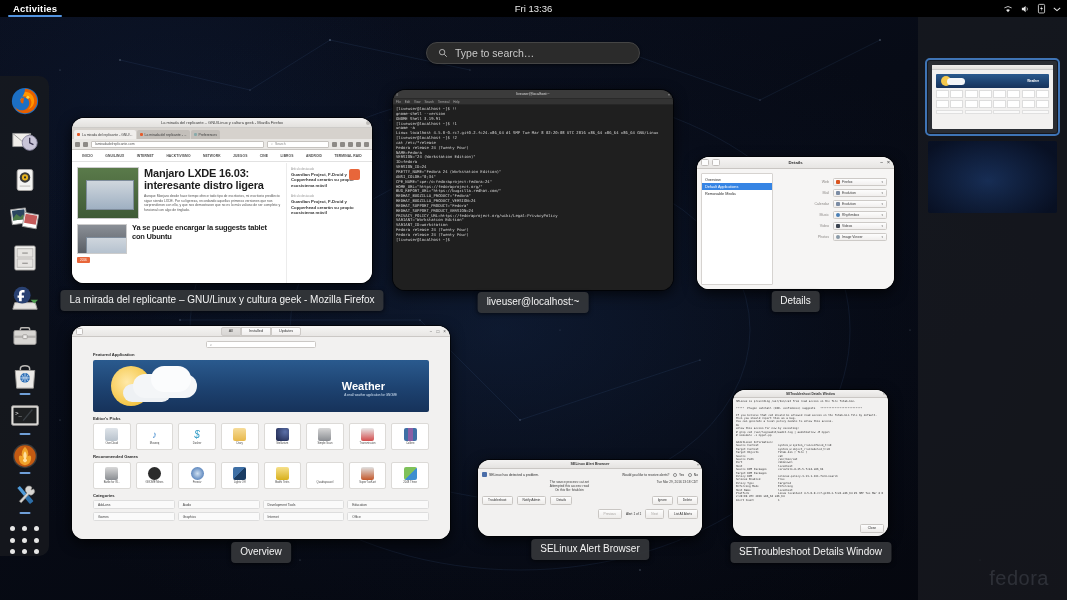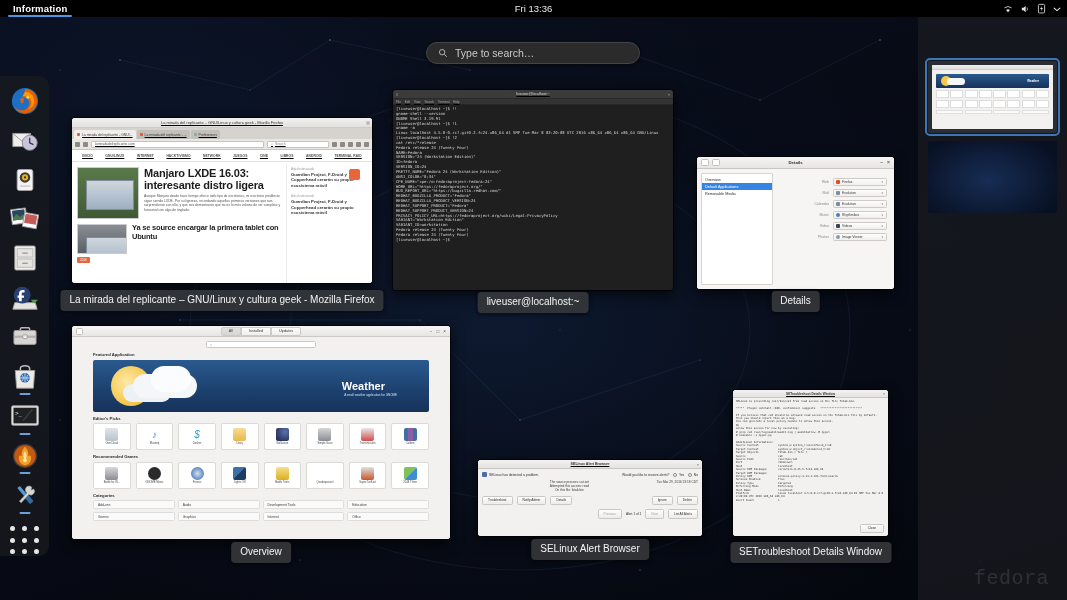--- a/index.html
+++ b/index.html
@@ -83,23 +83,23 @@
   }
   .appgrid { width:34px; height:34px; display:grid;
     grid-template-columns:repeat(3,1fr); grid-template-rows:repeat(3,1fr);
     gap:3px; place-items:center; margin-top:6px; }
   .appgrid i { width:5px; height:5px; background:#e6e6e6; border-radius:50%; display:block;}
 
   
   .win { position:absolute; z-index:20; }
   .win .frame {
     width:100%; height:100%; overflow:hidden;
-    border-radius:3px;
+    border-radius:12px;
     box-shadow: 0 4px 14px rgba(0,0,0,0.75), 0 0 0 1px rgba(0,0,0,0.6);
-    background:#fff; position:relative;text-decoration:underline;
+    background:#fff; position:relative;
   }
   .wlabel {
     position:absolute; left:50%; transform:translateX(-50%);
     background:rgba(52,54,58,0.92);
     color:#f4f4f4; font-size:10px; line-height:1;
     padding:5px 9px 6px; border-radius:4px; white-space:nowrap;
     box-shadow:0 1px 4px rgba(0,0,0,0.6);
     z-index:30;
   }
 
@@ -258,21 +258,21 @@
   .wsbar{ position:absolute; right:0; top:17px; width:149px; height:583px;
           background:rgba(26,28,33,0.72); z-index:40; padding:44px 10px 0;}
   .wsthumb{ width:129px; height:72px; border-radius:2px; margin-bottom:8px;
             position:relative; overflow:hidden; background:#2a2d33;}
   .wsthumb.active{ outline:2px solid #3f74b5; outline-offset:1px; }
   .ws-sw{ position:absolute; inset:4px; background:#f2f1f0; border-radius:1px; overflow:hidden;}
   .ws-desktop{ background:
       radial-gradient(ellipse 110px 70px at 60px 40px, rgba(35,70,125,0.55), rgba(8,16,35,0.95) 70%),
       linear-gradient(#0b1530,#060a18); }
   .fedoraword{ position:absolute; right:18px; bottom:10px; font-size:20px; color:#6e7480;
-               letter-spacing:0.5px; font-family:Liberation Mono, monospace; opacity:0.85;}
+               letter-spacing:0.5px; font-family:Liberation Sans, sans-serif; opacity:0.85;}
 </style>
 </head>
 <body>
 
 <div id="root">
 
   <svg id="starfield" viewBox="0 0 1067 600" preserveAspectRatio="none">
     <g fill="#b9cde6">
       <circle cx="120" cy="60" r="0.7" opacity=".55"></circle>
         <circle cx="250" cy="90" r="0.6" opacity=".4"></circle>
@@ -301,21 +301,21 @@
       <path d="M120 60 L250 90 L330 40 L470 70"></path>
       <path d="M620 50 L760 100 L880 40"></path>
       <path d="M180 320 L420 320 L520 420 L700 360"></path>
       <ellipse cx="520" cy="330" rx="330" ry="240"></ellipse>
       <ellipse cx="520" cy="330" rx="230" ry="170"></ellipse>
     </g>
   </svg>
 
   <div class="topbar">
     <div class="activities">
-      <span>Information</span>
+      <span>Activities</span>
     </div>
     <div class="clock">
       <span>Fri 13:36</span>
     </div>
     <div class="tray">
       <span>
         <svg width="10" height="10" viewBox="0 0 16 16">
             <path d="M8 13.2 L11 9.5 Q8 7.6 5 9.5 Z" fill="#e8e8e8"></path>
             <path d="M2.2 6.2 Q8 1.8 13.8 6.2" stroke="#e8e8e8" stroke-width="1.3" fill="none"></path>
           </svg>
@@ -538,21 +538,21 @@
         <div class="ff-main">
           <div class="ff-art">
             <div class="ff-thumb"></div>
             <div style="flex:1">
               <div class="ff-h">Manjaro LXDE 16.03: interesante distro ligera</div>
               <div class="ff-p">Aunque Manjaro desde hace tiempo ofrece todo tipo de escritorios, mi escritorio predilecto sigue siendo LXDE. Por su ligereza, recordando aquellas primeras versiones que nos sorprendieron con ello, y que nos demostraron que no es lo más valioso de ser completo y funcional con algo de tinglado.</div>
             </div>
           </div>
           <div style="display:flex;gap:5px;margin-top:5px;">
             <div class="ff-thumb" style="height:30px;width:50px;background:linear-gradient(#8a8f96,#5a5f66)"></div>
-            <div class="ff-h" style="font-size:7.5px;line-height:8.6px;flex:1">Ya se source encargar la primera tablet con Ubuntu</div>
+            <div class="ff-h" style="font-size:7.5px;line-height:8.6px;flex:1">Ya se puede encargar la suggests tablet con Ubuntu</div>
           </div>
           <div style="margin-top:3px;display:flex;gap:3px;align-items:center">
             <span style="background:#e8663a;color:#fff;font-size:3px;padding:1px 3px;border-radius:1px">2016</span>
           </div>
         </div>
         <div class="ff-side">
           <div class="ff-sbadge"></div>
           <div class="ff-sblock">
             <div class="ff-sk">Artículo destacado</div>
             <div class="ff-st">Guardian Project, F-Droid y Copperhead crearán su propio ecosistema móvil</div>

